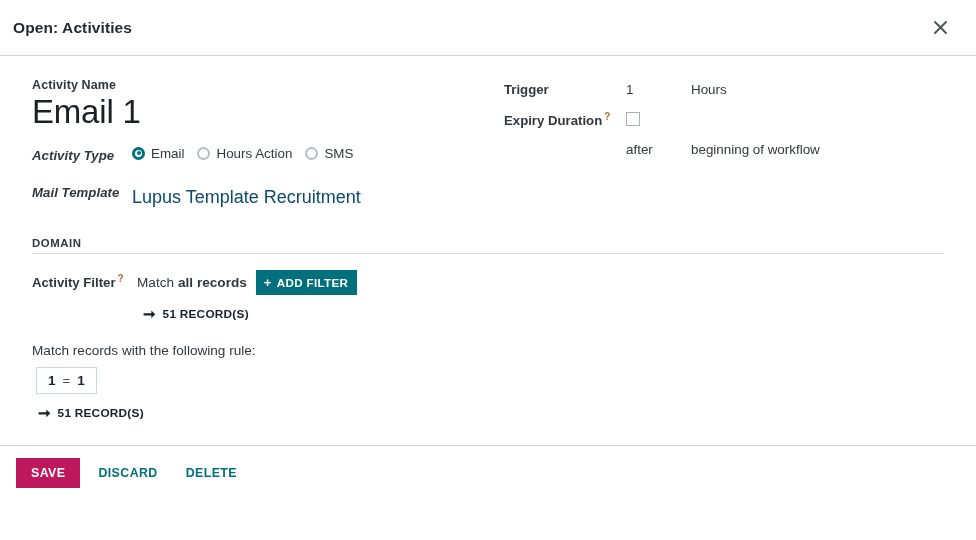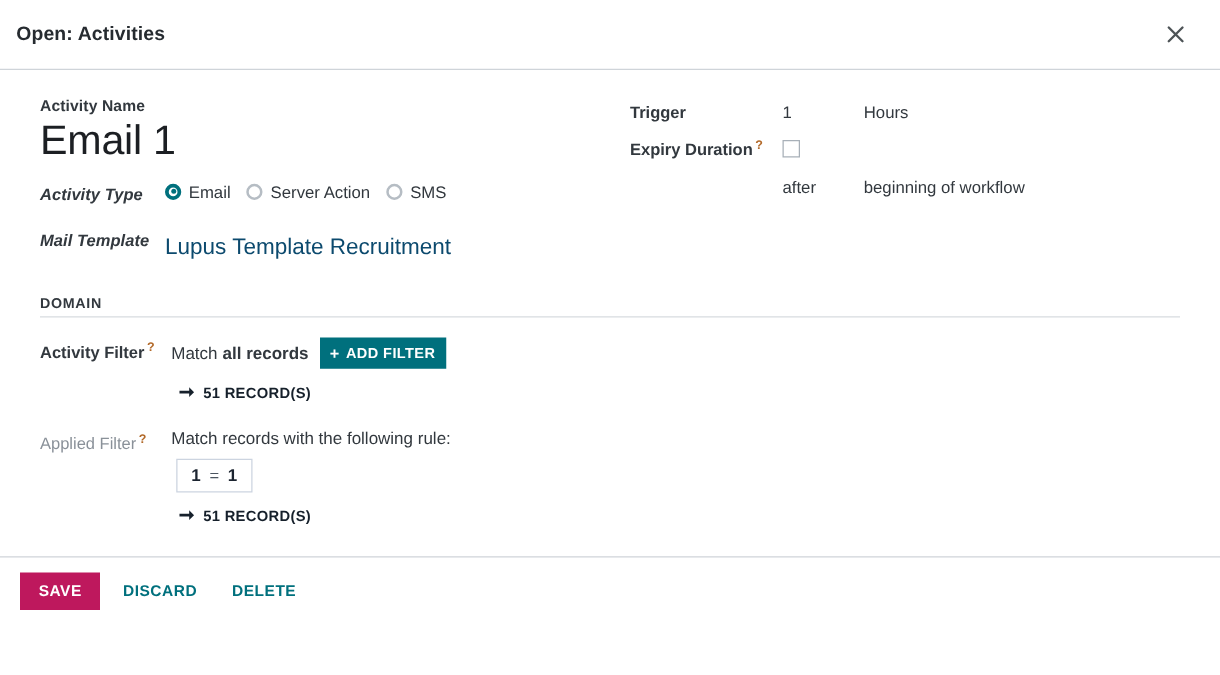--- a/index.html
+++ b/index.html
@@ -321,21 +321,21 @@
           <div class="flabel">Activity Type</div>
           <div class="radio-group">
 
             <label class="radio-item">
               <span class="radio-dot checked"></span>
               <span class="radio-label">Email</span>
             </label>
 
             <label class="radio-item">
               <span class="radio-dot"></span>
-              <span class="radio-label">Server Action</span>
+              <span class="radio-label">Hours Action</span>
             </label>
 
             <label class="radio-item">
               <span class="radio-dot"></span>
               <span class="radio-label">SMS</span>
             </label>
 
           </div>
         </div>
 
@@ -391,23 +391,20 @@
           </button>
         </div>
         <div class="record-link">
           <span class="arrow">➞</span>
           <span class="rtext">51 RECORD(S)</span>
         </div>
       </div>
     </div>
 
     <div class="domain-row" style="margin-top:22px;">
-      <div class="domain-label muted">
-        <span>Applied Filter</span><span class="help-q">?</span>
-      </div>
       <div class="domain-content">
         <div class="rule-text">Match records with the following rule:</div>
         <div class="rule-box">
           <span class="rv">1</span>
           <span class="rop">=</span>
           <span class="rv">1</span>
         </div>
         <div class="record-link">
           <span class="arrow">➞</span>
           <span class="rtext">51 RECORD(S)</span>

